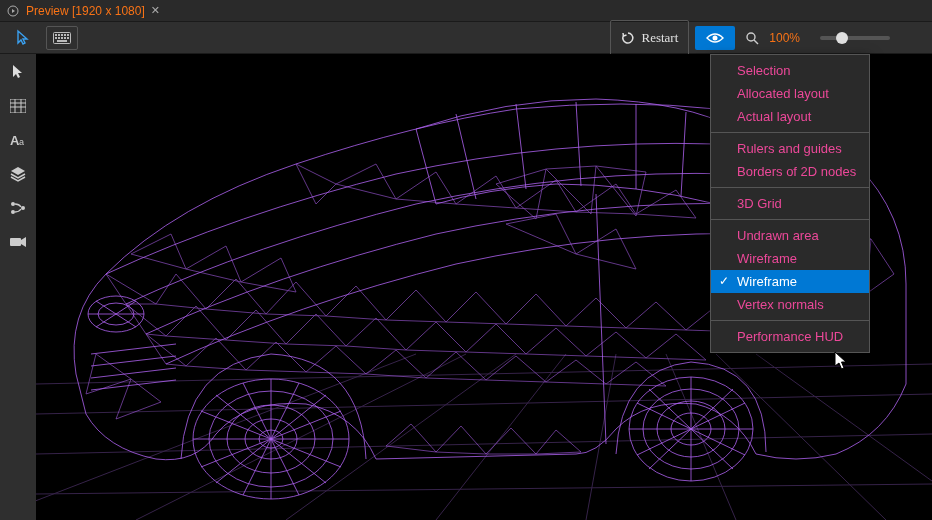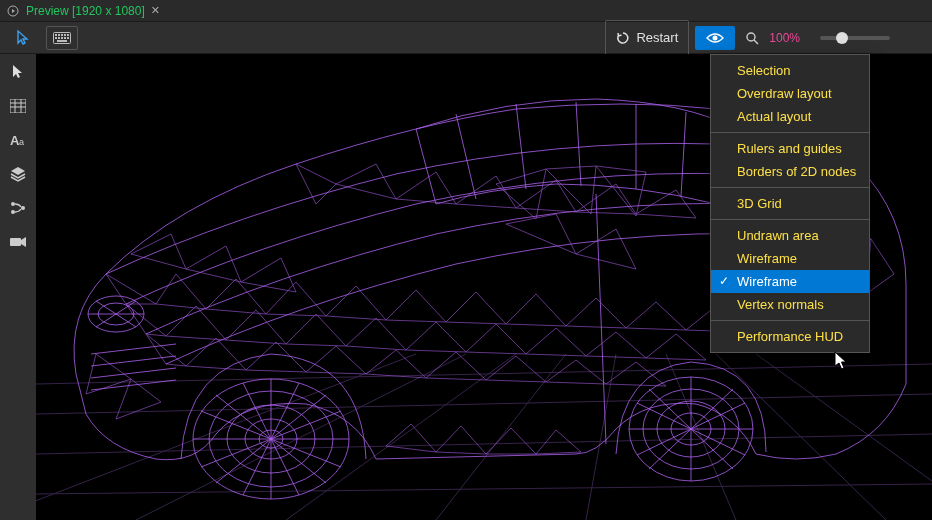--- a/index.html
+++ b/index.html
@@ -19,21 +19,21 @@
       display: flex;
       align-items: center;
       padding: 0 6px;
       border-bottom: 1px solid #1a1a1a;
     }
     .title-bar .play-icon {
       width: 14px; height: 14px;
       display: inline-flex; align-items: center; justify-content: center;
       margin-right: 6px;
     }
-    .title-bar .title-text { color: #22c55e; font-size: 12px; }
+    .title-bar .title-text { color: #f97316; font-size: 12px; }
     .title-bar .close-tab {
       margin-left: 6px; color: #aaa; font-size: 11px;
     }
     .toolbar {
       height: 32px;
       background: #2f2f2f;
       display: flex;
       align-items: center;
       padding: 0 42px 0 8px;
       gap: 6px;
@@ -51,26 +51,27 @@
       border-radius: 2px;
     }
     .tb-btn.boxed { border: 1px solid #555; }
     .tb-btn.active { background: #0078d4; }
     .spacer { flex: 1; }
     .restart-btn {
       display: inline-flex; align-items: center; gap: 6px;
       padding: 0 10px; height: 36px;
       border: 1px solid #555; border-radius: 2px;
       color: #e0e0e0;
+      font-family: Liberation Serif, serif;
     }
     .zoom-group {
       display: inline-flex; align-items: center; gap: 6px;
       margin-left: 4px;
     }
-    .zoom-text { color: #ec4899; font-size: 12px; padding: 0 4px; }
+    .zoom-text { color: #f97316; font-size: 12px; padding: 0 4px; }
     .slider {
       width: 70px; height: 4px; background: #555; border-radius: 2px;
       position: relative; margin-left: 10px;
     }
     .slider .thumb {
       position: absolute; top: -4px; left: 16px;
       width: 12px; height: 12px; border-radius: 50%;
       background: #e0e0e0;
     }
     .side-toolbar {
@@ -99,21 +100,21 @@
       width: 160px;
       background: #2a2a2a;
       border: 1px solid #555;
       box-shadow: 0 4px 12px rgba(0,0,0,0.6);
       z-index: 10;
       padding: 4px 0;
     }
     .dd-item {
       padding: 3px 10px 3px 26px;
       font-size: 13px;
-      color: #fde047;
+      color: #ec4899;
       position: relative;
       line-height: 17px;
     }
     .dd-item.selected { background: #0078d4; color: #fff; }
     .dd-item .check {
       position: absolute; left: 8px; top: 3px;
       color: #fff; font-size: 12px;
     }
     .dd-sep {
       height: 1px; background: #555; margin: 4px 0;
@@ -327,21 +328,21 @@
 
       <path d="M560 140 L570 390"></path>
 
       <path d="M690 150 Q710 140 720 155 Q718 170 700 170 Z"></path>
     </g>
   </svg>
 </div>
 
 <div class="dropdown" id="dropdown">
     <div class="dd-item"><span>Selection</span></div>
-    <div class="dd-item"><span>Overdraw layout</span></div>
+    <div class="dd-item"><span>Allocated layout</span></div>
     <div class="dd-item"><span>Actual layout</span></div>
     <div class="dd-sep"></div>
     <div class="dd-item"><span>Rulers and guides</span></div>
     <div class="dd-item"><span>Borders of 2D nodes</span></div>
     <div class="dd-sep"></div>
     <div class="dd-item"><span>3D Grid</span></div>
     <div class="dd-sep"></div>
     <div class="dd-item"><span>Undrawn area</span></div>
     <div class="dd-item"><span>Wireframe</span></div>
     <div class="dd-item selected"><span class="check">✓</span><span>Wireframe</span></div>

